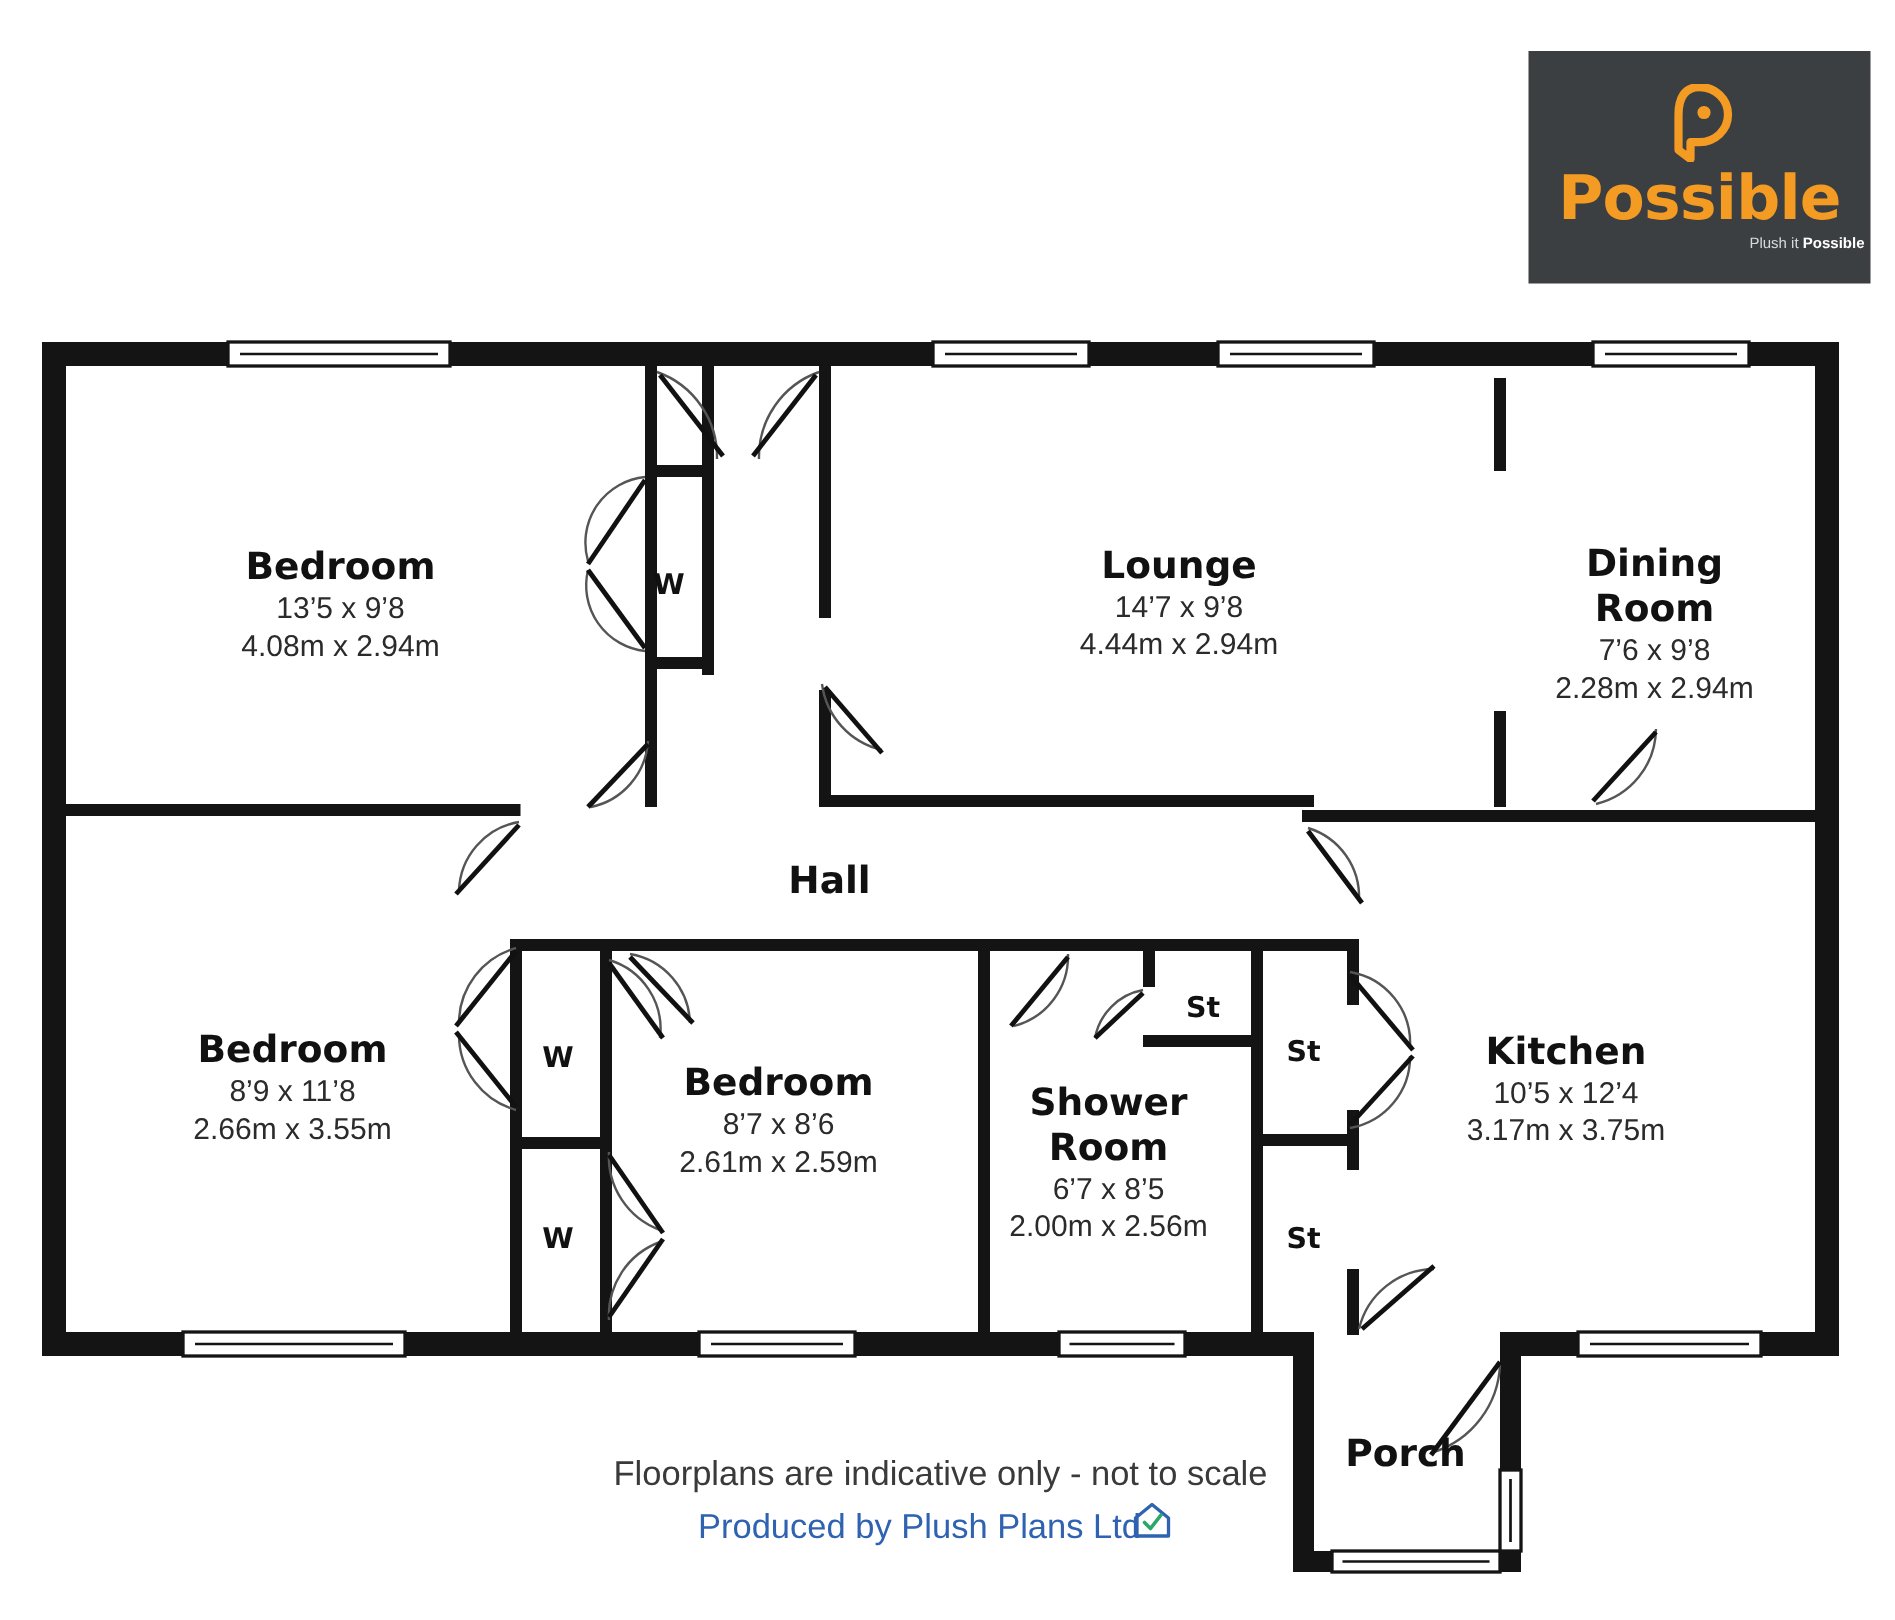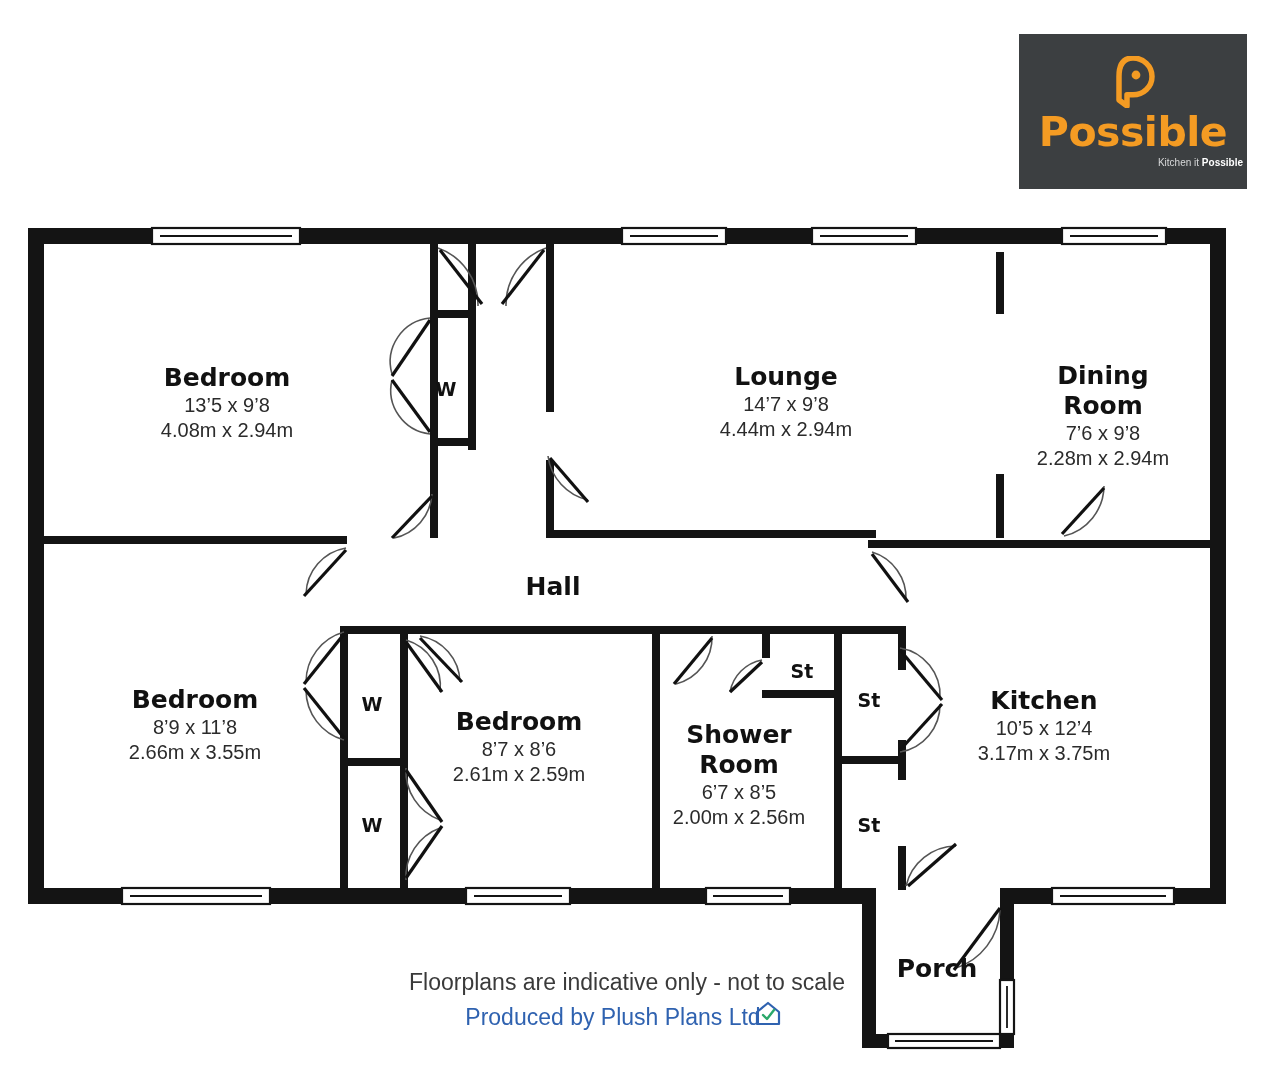--- a/index.html
+++ b/index.html
@@ -105,21 +105,21 @@
 <body>
 
 <div id="stage">
 
   <div class="logo-box">
     <svg class="logo-mark" viewBox="0 0 46 52">
       <path d="M23 2 C33.5 2 42 10.2 42 20.4 C42 30.6 33.5 38.8 23 38.8 L17 38.8 L17 50 L9 44 L9 20.4 C9 10.2 12.5 2 23 2 Z" fill="none" stroke="#f49b23" stroke-width="5.5" stroke-linejoin="round"></path>
       <circle cx="26" cy="19" r="4.4" fill="#f49b23"></circle>
     </svg>
     <div class="logo-word">Possible</div>
-    <div class="logo-tag"><span>Kitchen it </span><b>Possible</b></div>
+    <div class="logo-tag"><span>Plush it </span><b>Possible</b></div>
   </div>
 
   <svg id="plan" viewBox="0 0 1263 1080">
 
     <g>
 
       <rect class="wall" x="28" y="228" width="1198" height="16"></rect>
 
       <rect class="wall" x="28" y="228" width="16" height="676"></rect>
 

